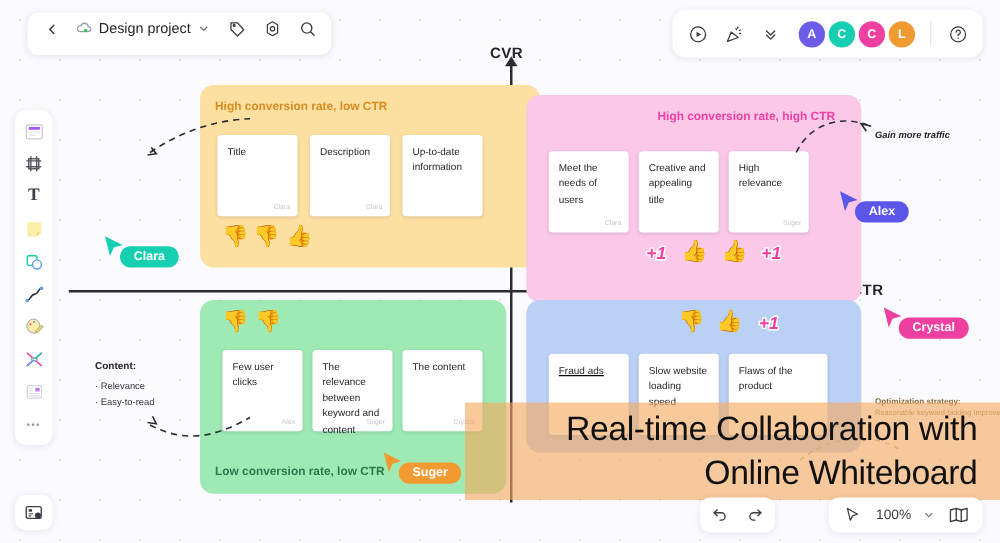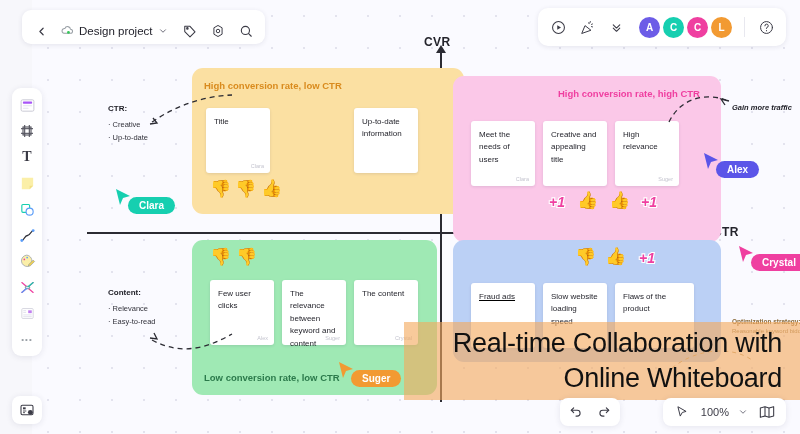--- a/index.html
+++ b/index.html
@@ -11,30 +11,29 @@
   }
 
   
   #canvas {
     position: absolute;
     inset: 0;
     background: #fafaff;
     background-image:
       radial-gradient(circle, #e3e3ee 1px, transparent 1px);
     background-size: 32px 32px;
-    margin-left: 32px;
   }
 
   
   #topnav {
     position: absolute; left: 22px; top: 10px;
     height: 34px; border-radius: 9px;
     background: #fff;
     box-shadow: 0 1px 5px rgba(40,40,80,.10);
-    display: flex; align-items: flex-end; padding: 0 6px; gap: 2px;
+    display: flex; align-items: flex-start; padding: 0 6px; gap: 2px;
     z-index: 40;
   }
   .navbtn {
     width: 26px; height: 26px; border-radius: 6px;
     display: flex; align-items: center; justify-content: center;
     color: #3b3b46; cursor: pointer;
   }
   #proj {
     display: flex; align-items: center; gap: 5px;
     padding: 0 7px 0 4px; height: 26px; border-radius: 6px; cursor: pointer;
@@ -179,20 +178,24 @@
   <div id="axis-h"></div>
   <div id="lbl-cvr">CVR</div>
   <div id="lbl-ctr">CTR</div>
 
   <div class="quad" id="q-tl">
     <div class="qtitle" style="left:12px; top:12px; color:#d98b1e;">High conversion rate, low CTR</div>
     <div class="note" style="left:14px; top:40px; width:64px; height:65px;">
       <div class="txt">Title</div>
       <div class="who">Clara</div>
     </div>
+    <div class="note" style="left:88px; top:40px; width:64px; height:65px;">
+      <div class="txt">Description</div>
+      <div class="who">Clara</div>
+    </div>
     <div class="note" style="left:162px; top:40px; width:64px; height:65px;">
       <div class="txt">Up-to-date information</div>
       <div class="who"></div>
     </div>
     <div class="rx down" style="left:18px; top:112px;">👍</div>
     <div class="rx down" style="left:43px; top:112px;">👍</div>
     <div class="rx up" style="left:69px; top:112px;">👍</div>
   </div>
 
   <div class="quad" id="q-tr">
@@ -244,25 +247,20 @@
     <div class="note" style="left:90px; top:43px; width:64px; height:65px;">
       <div class="txt">Slow website loading speed</div>
       <div class="who"></div>
     </div>
     <div class="note" style="left:162px; top:43px; width:79px; height:65px;">
       <div class="txt">Flaws of the product</div>
       <div class="who"></div>
     </div>
   </div>
 
-  <div class="annot" style="left:76px; top:104px;">
-    <div class="h">CTR:</div>
-    <div class="li">· Creative</div>
-    <div class="li">· Up-to-date</div>
-  </div>
   <div class="annot" style="left:76px; top:288px;">
     <div class="h">Content:</div>
     <div class="li">· Relevance</div>
     <div class="li">· Easy-to-read</div>
   </div>
   <div id="gain">Gain more traffic</div>
   <div id="optim">
     <span>Optimization strategy:</span>
     <div class="sub">Reasonable keyword bidding
 Improve technical issues</div>

